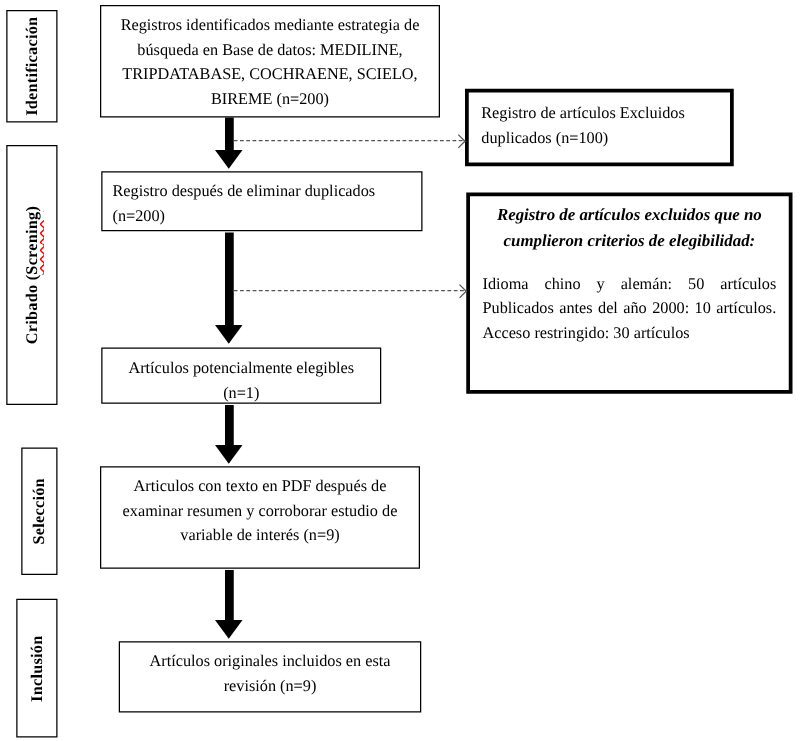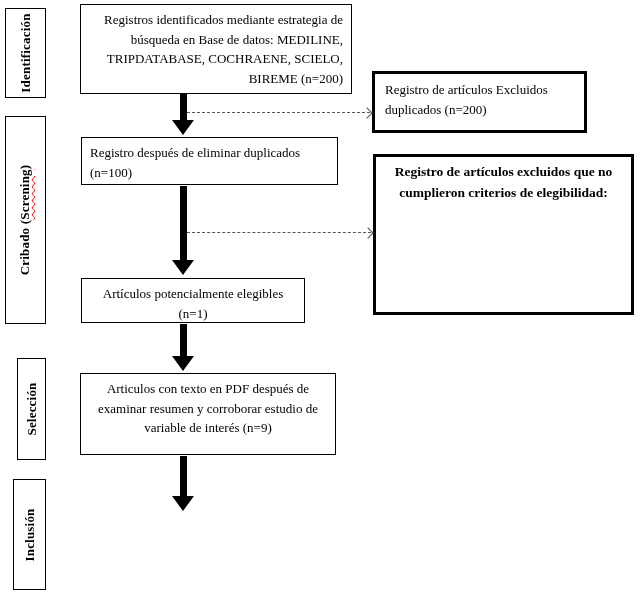--- a/index.html
+++ b/index.html
@@ -40,21 +40,21 @@
   
   .fbox {
     position:absolute;
     border:1px solid #000;
     background:#fff;
     box-sizing:border-box;
     font-size:13px;
     line-height:1.5;
     padding:5px 8px;
   }
-  .fbox-1 { left:80px; top:4px;   width:272px; height:90px; text-align:right; }
+  .fbox-1 { left:80px; top:4px;   width:272px; height:90px; text-align:center; }
   .fbox-2 { left:81px; top:137px; width:257px; height:48px; text-align:left; }
   .fbox-3 { left:81px; top:278px; width:224px; height:45px; text-align:center; }
   .fbox-4 { left:80px; top:373px; width:256px; height:82px; text-align:center; padding:5px 14px; }
   .fbox-5 { left:95px; top:513px; width:242px; height:57px; text-align:center; }
 
   
   .xbox {
     position:absolute;
     border:3px solid #000;
     background:#fff;
@@ -62,20 +62,21 @@
     font-size:13px;
     line-height:1.5;
   }
   .xbox-1 { left:372px; top:71px;  width:215px; height:62px; padding:6px 10px; text-align:left; }
   .xbox-2 { left:373px; top:154px; width:261px; height:161px; padding:5px 10px; }
   .xbox-2 .xtitle {
     font-weight:bold;
     text-align:center;
     font-size:13.5px;
     line-height:1.55;
+    font-style:italic;
   }
   .xbox-2 .xbody {
     margin-top:13px;
     text-align:justify;
     text-align-last:left;
   }
 
   
   .varrow {
     position:absolute;
@@ -123,27 +124,29 @@
     <span class="vtext"><span>Cribado (</span><span class="misspell">Screning</span><span>)</span></span>
   </div>
   <div class="stage stage-seleccion">
     <span class="vtext">Selección</span>
   </div>
   <div class="stage stage-inclusion">
     <span class="vtext">Inclusión</span>
   </div>
 
   <div class="fbox fbox-1">Registros identificados mediante estrategia de búsqueda en Base de datos: MEDILINE, TRIPDATABASE, COCHRAENE, SCIELO, BIREME (n=200)</div>
-  <div class="fbox fbox-2">Registro después de eliminar duplicados (n=100)</div>
+  <div class="fbox fbox-2">Registro después de eliminar duplicados (n=200)</div>
   <div class="fbox fbox-3">Artículos potencialmente elegibles (n=1)</div>
   <div class="fbox fbox-4">Articulos con texto en PDF después de examinar resumen y corroborar estudio de variable de interés (n=9)</div>
+  <div class="fbox fbox-5">Artículos originales incluidos en esta revisión (n=9)</div>
 
-  <div class="xbox xbox-1">Registro de artículos Excluidos duplicados (n=200)</div>
+  <div class="xbox xbox-1">Registro de artículos Excluidos duplicados (n=100)</div>
   <div class="xbox xbox-2">
     <div class="xtitle">Registro de artículos excluidos que no cumplieron criterios de elegibilidad:</div>
+    <div class="xbody">Idioma chino y alemán: 50 artículos Publicados antes del año 2000: 10 artículos. Acceso restringido: 30 artículos</div>
   </div>
 
   <div class="varrow varrow-1">
     <div class="shaft"></div>
     <div class="head"></div>
   </div>
   <div class="varrow varrow-2">
     <div class="shaft"></div>
     <div class="head"></div>
   </div>

